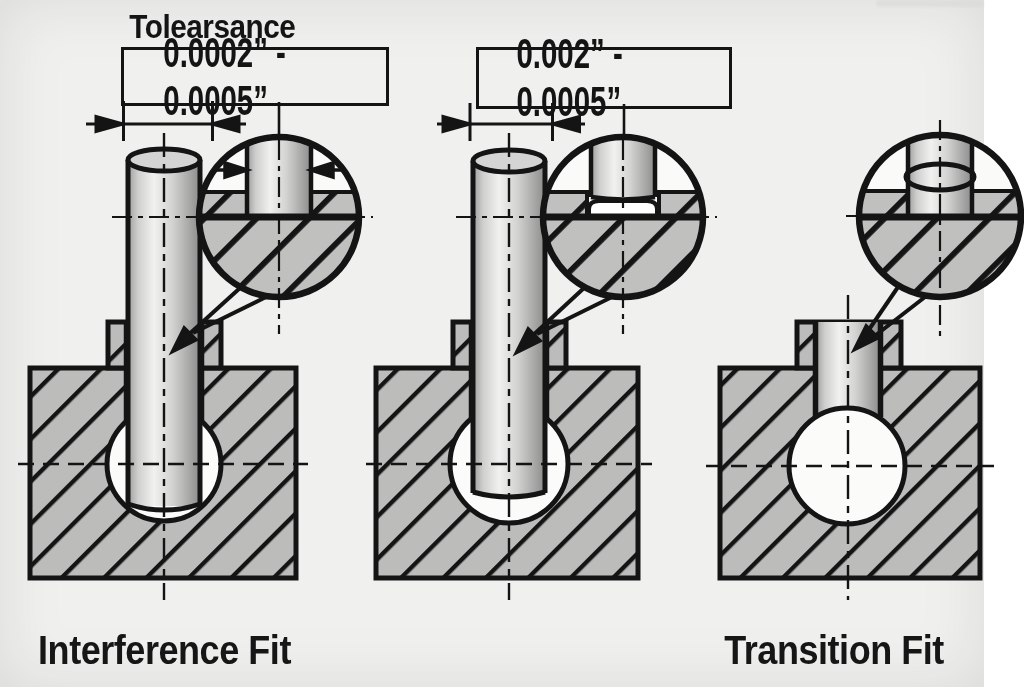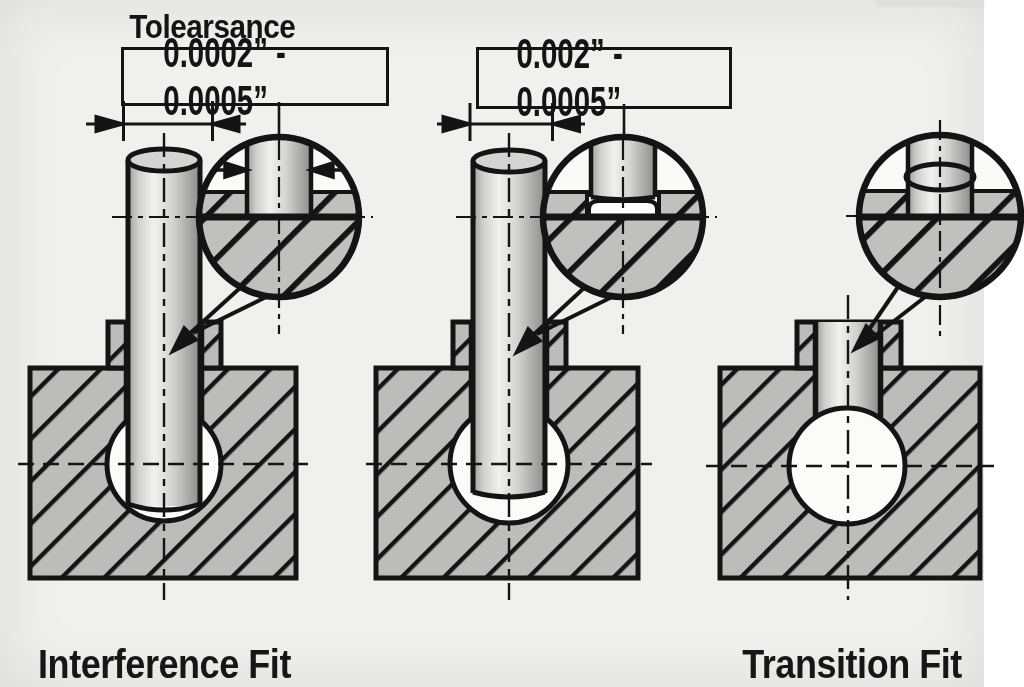--- a/index.html
+++ b/index.html
@@ -6,21 +6,21 @@
   body{width:1024px;height:687px;overflow:hidden;font-family:"Liberation Sans",sans-serif;}
   #stage{position:relative;width:984px;height:687px;background:#f0f0ee;box-shadow:inset 0 0 60px rgba(120,120,120,.18);}
   #stage svg{position:absolute;left:0;top:0;}
   .txt{position:absolute;color:#141414;white-space:nowrap;}
   .squeeze{display:inline-block;transform:scaleX(.70);transform-origin:center;}
   .squeeze-lbl{display:inline-block;transform:scaleX(.90);transform-origin:center;}
   #title{left:112px;top:8px;width:200px;font-size:33px;font-weight:600;text-align:center;letter-spacing:-.5px;}
   .tolbox{position:absolute;border:3.5px solid #141414;display:flex;align-items:center;justify-content:center;font-size:42px;font-weight:600;color:#141414;}
   #tolbox-1{left:121px;top:47px;width:262px;height:53px;align-items:center;}
   #tolbox-2{left:476px;top:47px;width:250px;height:56px;}
-  .fit-label{position:absolute;top:628px;font-size:40px;font-weight:600;color:#161616;text-align:center;letter-spacing:-.5px;margin-top:14px;}
+  .fit-label{position:absolute;top:628px;font-size:40px;font-weight:600;color:#161616;letter-spacing:-.5px;}
   #label-1{left:24px;width:280px;}
   #label-2{left:370px;width:280px;}
   #label-3{left:712px;width:280px;}
   #watermark{position:absolute;left:876px;top:0;width:108px;height:7px;background:#d9d9d8;opacity:.55;filter:blur(1px);border-radius:3px;}
 </style>
 </head>
 <body>
 
 <div id="stage">
 

